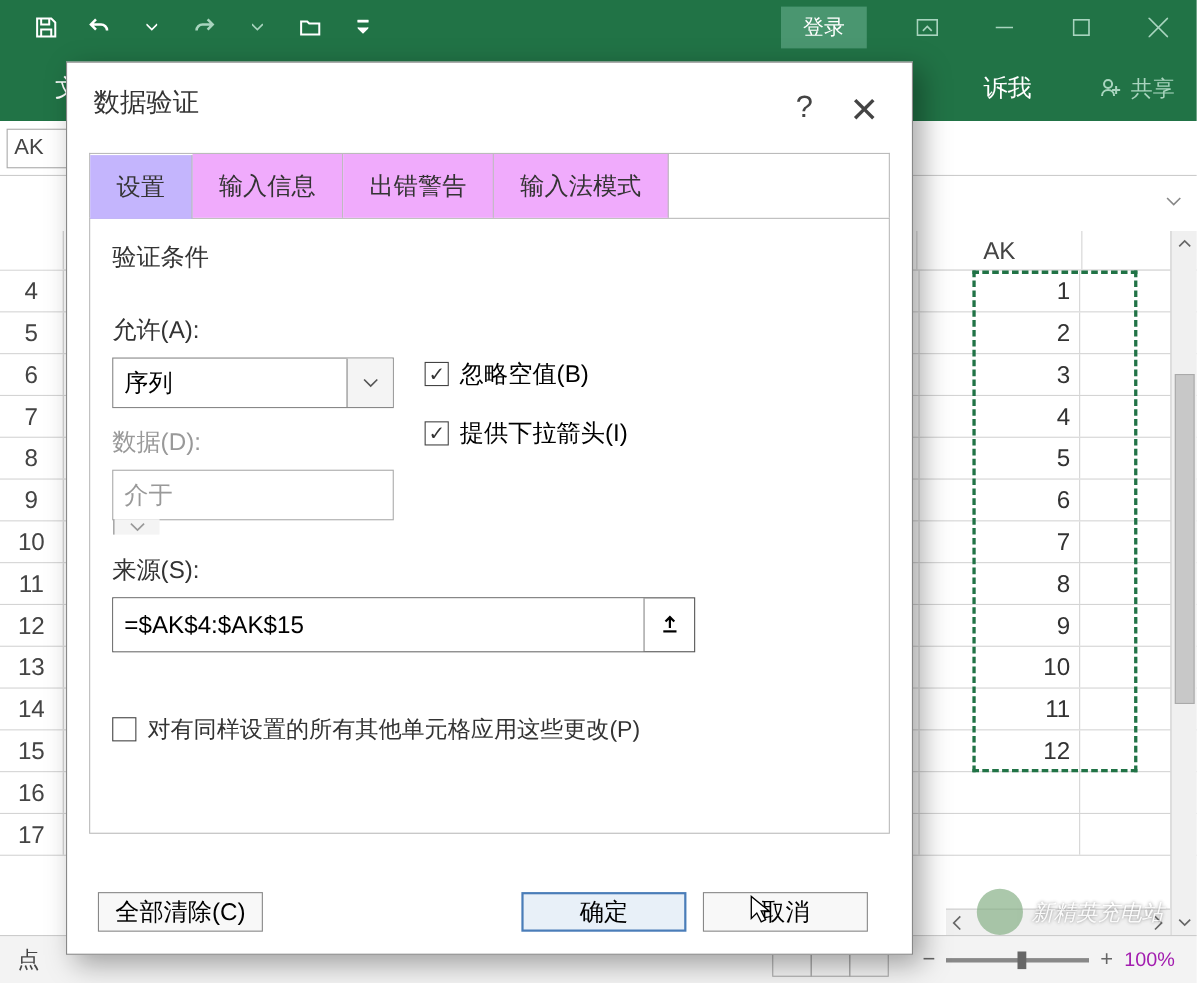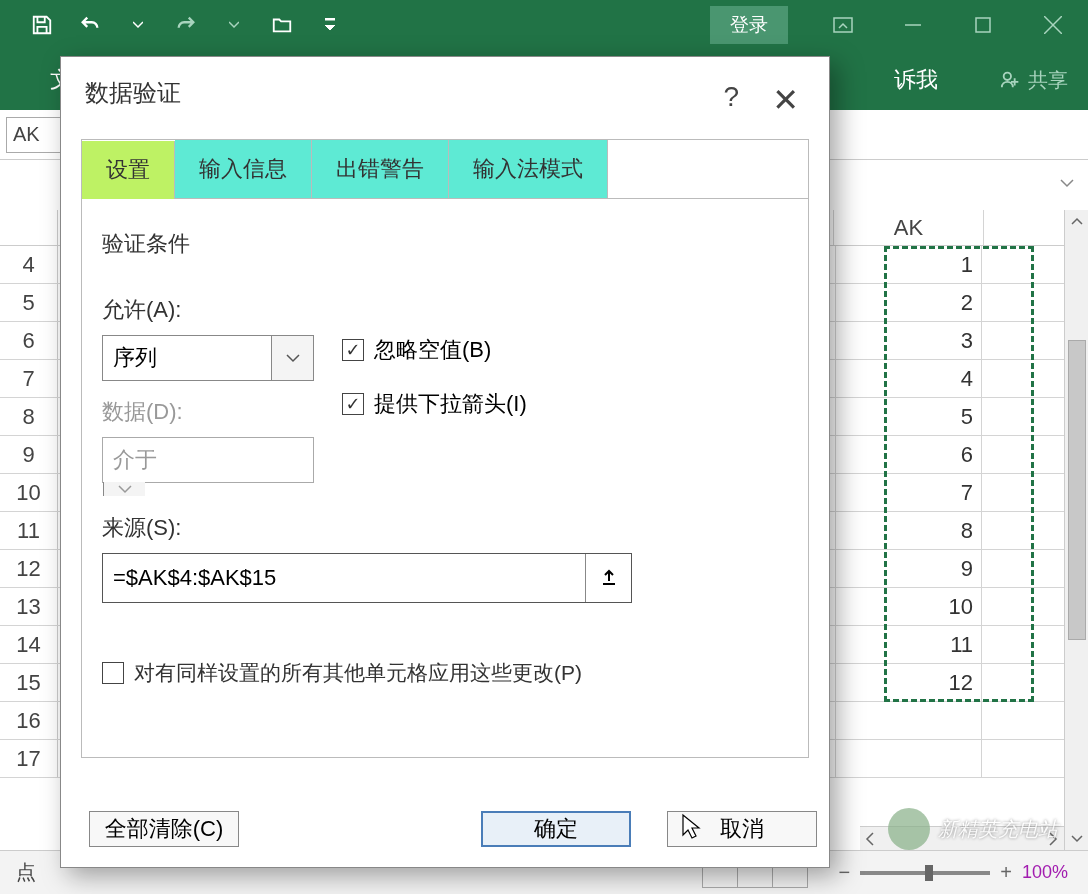--- a/index.html
+++ b/index.html
@@ -60,48 +60,48 @@
 
 
 .dialog { position: absolute; left: 60px; top: 56px; width: 770px; height: 812px; background: #fff; border: 1px solid #888; box-shadow: 8px 8px 24px rgba(0,0,0,0.35); }
 .dlg-title { height: 72px; display: flex; align-items: center; padding: 0 24px; font-size: 24px; color: #333; position: relative; }
 .dlg-help, .dlg-close { position: absolute; top: 24px; font-size: 28px; cursor: pointer; color: #444; }
 .dlg-help { right: 90px; }
 .dlg-close { right: 30px; font-size: 32px; }
 
 .tabs { display: flex; margin: 10px 20px 0 20px; border: 1px solid #bbb; border-bottom: none; }
 .tab { padding: 14px 24px; font-size: 22px; color: #333; border-right: 1px solid #bbb; cursor: pointer; }
-.tab.active { background: #bef264; position: relative; top: 1px; }
-.tab:not(.active) { background: #5eead4; }
-.tab-panel { margin: 0 20px; border: 1px solid #bbb; padding: 30px 20px; height: 560px; }
+.tab.active { background: #c4b5fd; position: relative; top: 1px; }
+.tab:not(.active) { background: #f0abfc; }
+.tab-panel { margin: 0 20px; border: 1px solid #bbb; padding: 20px 20px; height: 560px; }
 
 .group-title { font-size: 22px; color: #333; margin-bottom: 20px; }
 .field-label { font-size: 22px; color: #333; margin: 16px 0 10px 0; }
 .field-label.disabled { color: #999; }
-.combo { display: flex; width: 212px; height: 46px; border: 1px solid #888; }
+.combo { display: flex; width: 256px; height: 46px; border: 1px solid #888; }
 .combo.disabled { color: #999; border-color: #aaa; flex-direction: column; }
 .combo-text { flex: 1; padding-left: 10px; font-size: 22px; line-height: 44px; }
 .combo-btn { width: 42px; border-left: 1px solid #888; display: flex; align-items: center; justify-content: center; background: #f4f4f4; }
 
 .check-row { display: flex; align-items: center; gap: 10px; margin: 10px 0; font-size: 22px; }
 .checkbox { width: 22px; height: 22px; border: 1.5px solid #444; display: flex; align-items: center; justify-content: center; }
 .checkbox.checked::after { content: "✓"; font-size: 18px; color: #333; }
 .checkbox.unchecked::after { content: ""; }
 
 .top-row { display: flex; gap: 28px; align-items: flex-start; }
 .left-col { }
 .right-col { padding-top: 46px; }
 
 .src-input-row { display: flex; width: 530px; height: 50px; border: 1.5px solid #555; }
 .src-input { flex: 1; border: none; padding-left: 10px; font-size: 22px; outline: none; }
 .src-btn { width: 46px; border-left: 1px solid #888; display: flex; align-items: center; justify-content: center; }
 
 .apply-row { display: flex; align-items: center; gap: 10px; margin-top: 56px; font-size: 21px; color: #333; }
 
-.dlg-buttons { display: flex; gap: 36px; position: absolute; bottom: 20px; right: 12px; }
+.dlg-buttons { display: flex; gap: 15px; position: absolute; bottom: 20px; right: 40px; }
 .dlg-btn { width: 150px; height: 36px; border: 1px solid #888; font-size: 22px; cursor: pointer; display: flex; align-items: center; justify-content: center; background: #f8f8f8; }
 .dlg-btn.primary { background: #e8f0f8; border: 2px solid #4a7db8; }
 .clear-btn { position: absolute; bottom: 20px; left: 28px; }
 
 .cursor-arrow { position: absolute; left: 620px; bottom: 26px; pointer-events: none; }
 .watermark { position: absolute; right: 30px; bottom: 44px; display: flex; align-items: center; gap: 8px; opacity: 0.7; }
 .watermark-circle { width: 42px; height: 42px; border-radius: 50%; background: #88b088; }
 .watermark-text { font-size: 20px; color: #fff; text-shadow: 0 0 3px #555; font-style: italic; }
 </style>
 </head>

